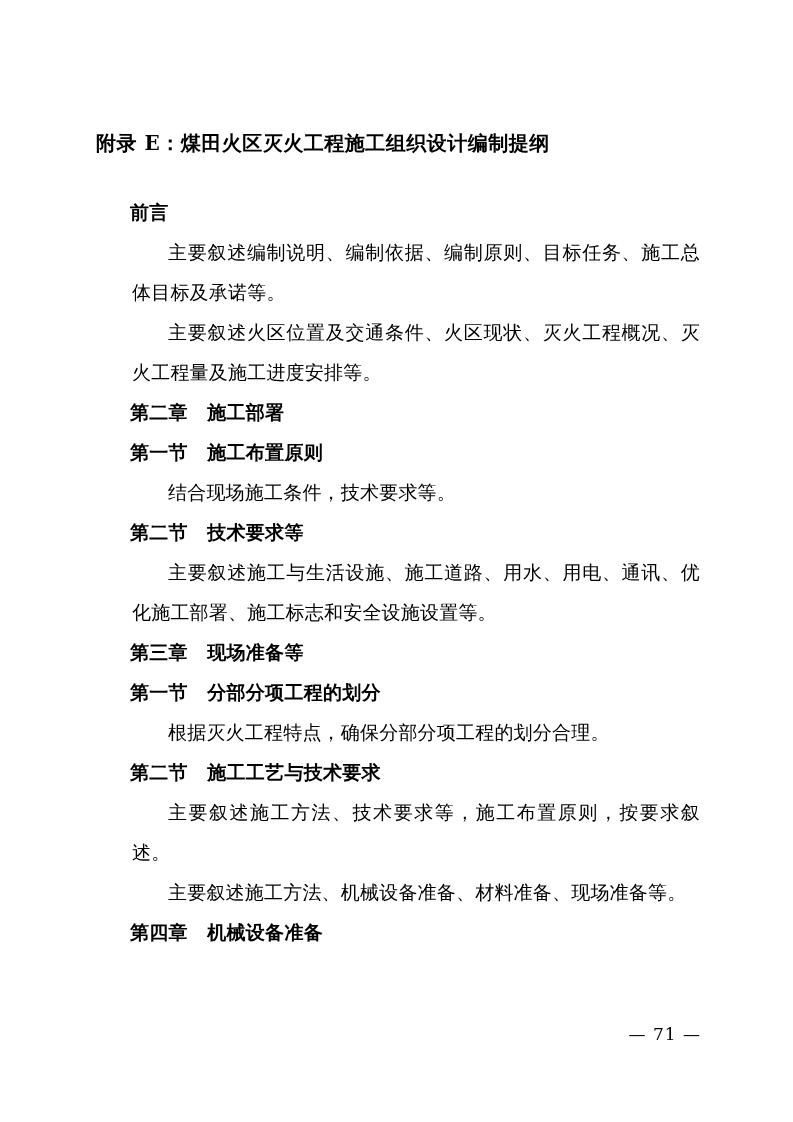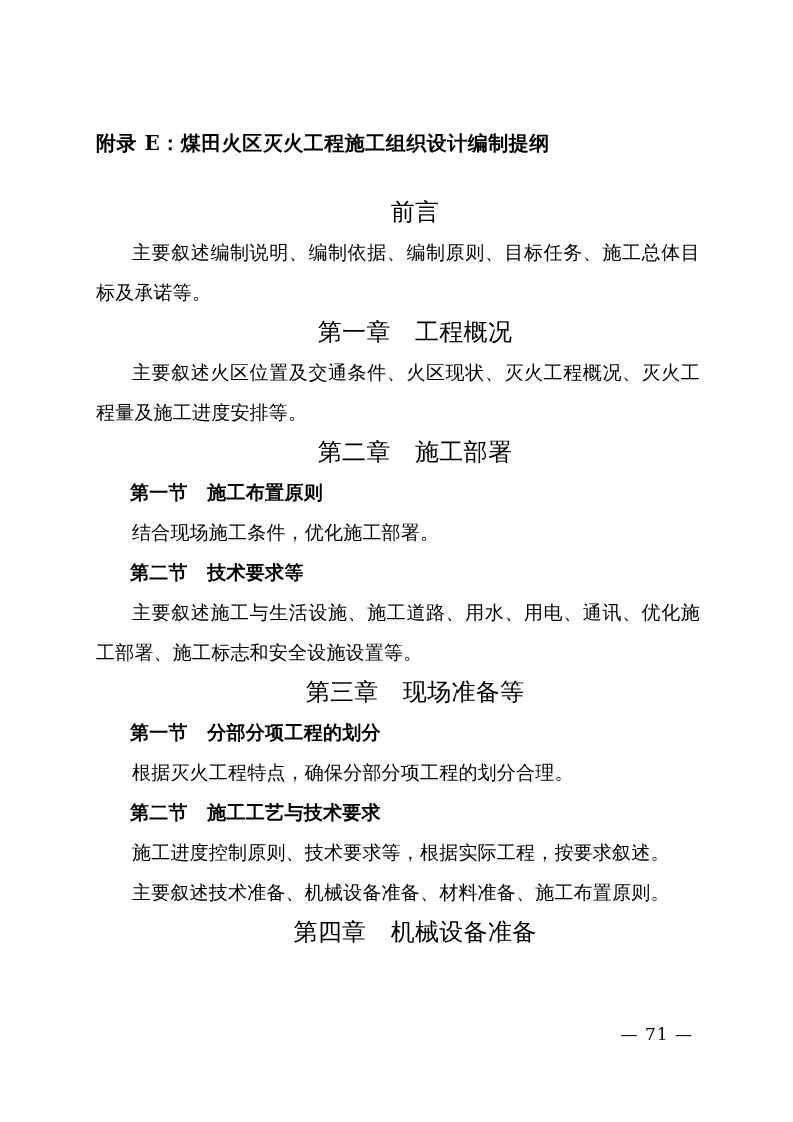--- a/index.html
+++ b/index.html
@@ -26,28 +26,27 @@
     font-family: "DejaVu Serif", "Liberation Serif", serif;
     font-weight: bold;
     font-size: 20px;
     line-height: 30px;
     color: #000;
     letter-spacing: 0.5px;
     margin-bottom: 34px;
   }
   .heading {
     font-family: "DejaVu Serif", "Liberation Serif", serif;
-    font-weight: normal;
-    font-size: 24px;
+    font-weight: bold;
+    font-size: 19px;
     line-height: 40px;
     color: #000;
     text-indent: 34px;
     letter-spacing: 0.3px;
     white-space: pre;
-    text-align: center;
   }
   .subheading {
     font-family: "DejaVu Serif", "Liberation Serif", serif;
     font-weight: bold;
     font-size: 19px;
     line-height: 40px;
     color: #000;
     text-indent: 34px;
     letter-spacing: 0.3px;
     white-space: pre;
@@ -55,50 +54,50 @@
   .para {
     font-family: "DejaVu Serif", "Liberation Serif", serif;
     font-weight: normal;
     font-size: 19px;
     line-height: 40px;
     color: #000;
     text-indent: 36px;
     text-align: justify;
     text-justify: inter-ideograph;
     letter-spacing: 0.2px;
+    margin-left: 36px;
   }
   .page-number {
     position: absolute;
-    right: 100px;
+    right: 92px;
     bottom: 78px;
     font-family: "DejaVu Serif", "Liberation Serif", serif;
     font-size: 17px;
     color: #000;
     letter-spacing: 1px;
   }
 </style>
 </head>
 <body>
 
 <div class="page">
   <div class="content">
     <div class="doc-title">附录 E：煤田火区灭火工程施工组织设计编制提纲</div>
     <div id="blocks">
         <div class="heading">前言</div>
         <div class="para">主要叙述编制说明、编制依据、编制原则、目标任务、施工总体目标及承诺等。</div>
-        <div class="heading">第一章　工程概况</div>
         <div class="para">主要叙述火区位置及交通条件、火区现状、灭火工程概况、灭火工程量及施工进度安排等。</div>
         <div class="heading">第二章　施工部署</div>
         <div class="subheading">第一节　施工布置原则</div>
-        <div class="para">结合现场施工条件，优化施工部署。</div>
+        <div class="para">结合现场施工条件，技术要求等。</div>
         <div class="subheading">第二节　技术要求等</div>
         <div class="para">主要叙述施工与生活设施、施工道路、用水、用电、通讯、优化施工部署、施工标志和安全设施设置等。</div>
         <div class="heading">第三章　现场准备等</div>
         <div class="subheading">第一节　分部分项工程的划分</div>
         <div class="para">根据灭火工程特点，确保分部分项工程的划分合理。</div>
         <div class="subheading">第二节　施工工艺与技术要求</div>
-        <div class="para">施工进度控制原则、技术要求等，根据实际工程，按要求叙述。</div>
-        <div class="para">主要叙述技术准备、机械设备准备、材料准备、施工布置原则。</div>
+        <div class="para">主要叙述施工方法、技术要求等，施工布置原则，按要求叙述。</div>
+        <div class="para">主要叙述施工方法、机械设备准备、材料准备、现场准备等。</div>
         <div class="heading">第四章　机械设备准备</div>
       </div>
   </div>
   <div class="page-number">— 71 —</div>
 </div>
 
 </body></html>

